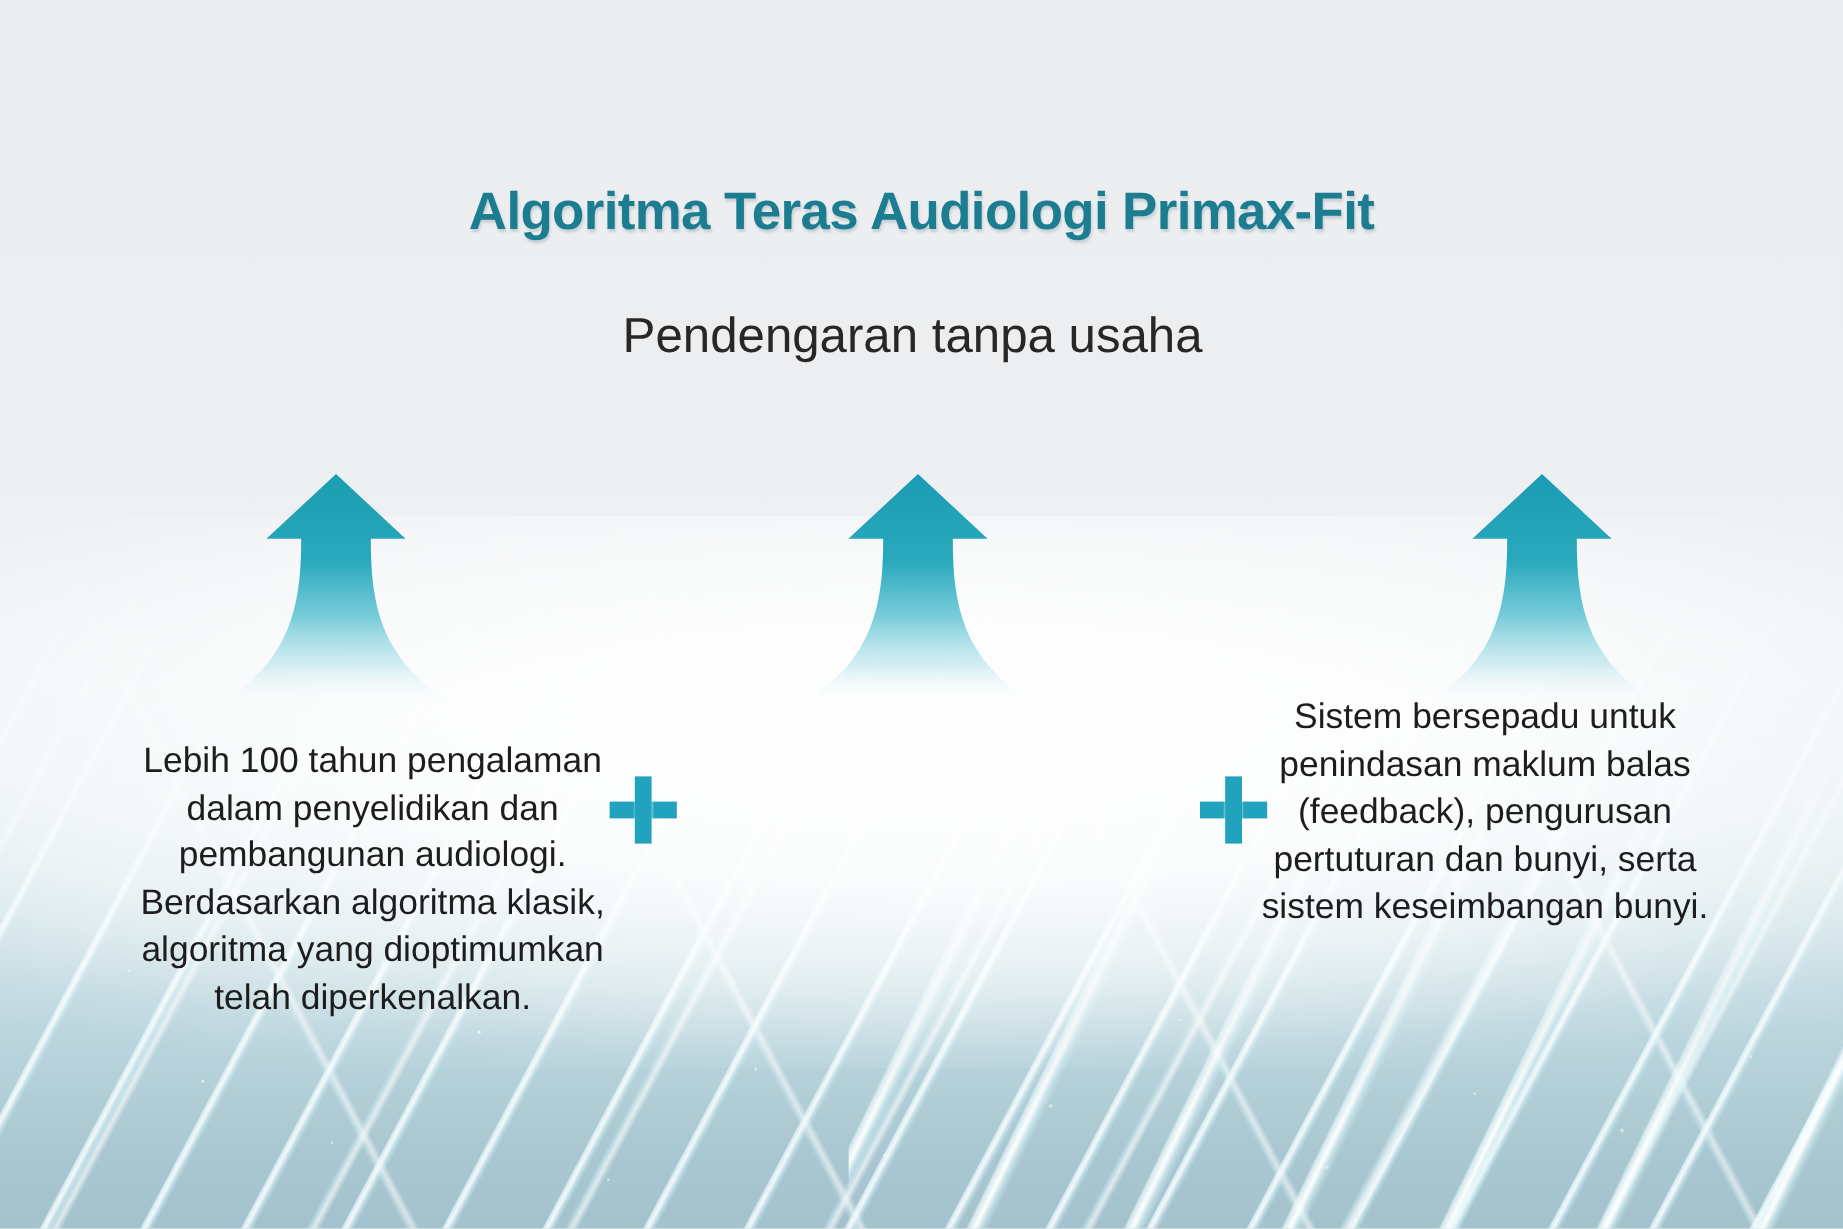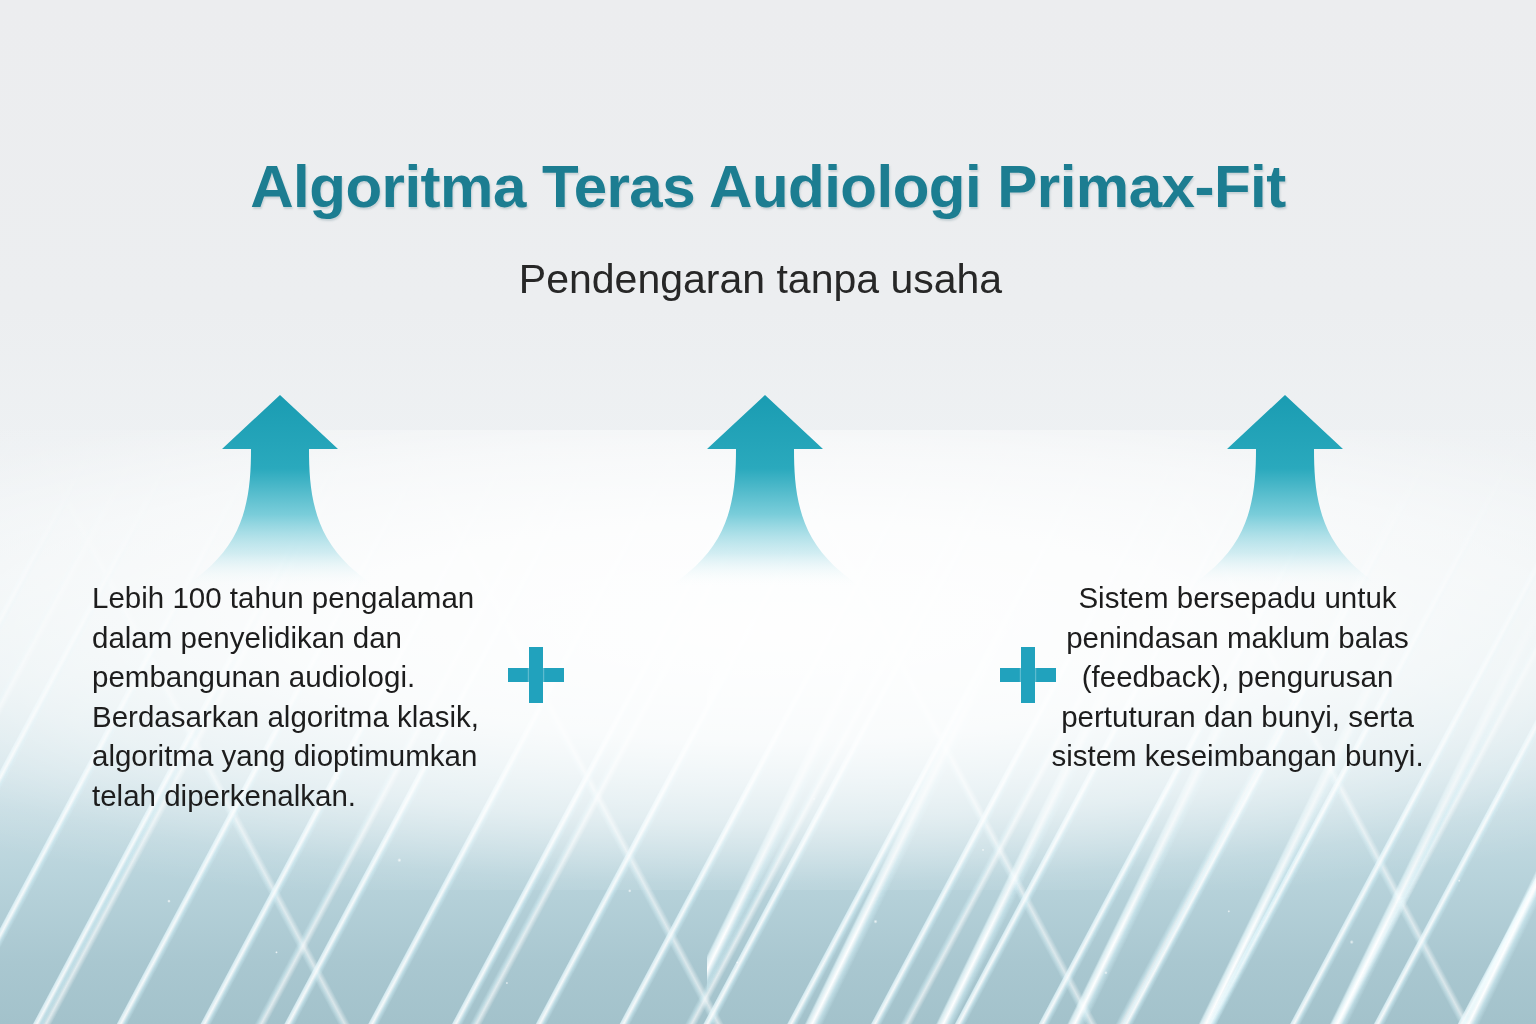--- a/index.html
+++ b/index.html
@@ -135,21 +135,21 @@
         rgba(240,245,247,0) 100%);
     pointer-events: none;
   }
 
   
   .title {
     position: absolute;
     left: 0; right: 0;
     top: 152px;
     text-align: center;
-    font-size: 60px;
+    font-size: 44px;
     font-weight: 700;
     letter-spacing: -0.5px;
     color: #1c7d91;
     text-shadow: 1px 2px 2px rgba(120,150,160,0.32);
     white-space: nowrap;
   }
   .subtitle {
     position: absolute;
     left: 0; right: 15px;
     top: 256px;
@@ -178,21 +178,21 @@
     height: 260px;
   }
   .col {
     position: absolute;
     top: 0;
     font-size: 29.5px;
     line-height: 1.34;
     color: #1d1d1d;
     white-space: pre-line;
   }
-  .col-1 { left: 92px;  width: 405px; text-align: left; }
+  .col-1 { left: 108px;  width: 405px; text-align: center; margin-top: 36px; }
   .col-2 { left: 612px;  width: 392px; text-align: left; }
   .col-3 { left: 1040px; width: 395px; text-align: center; }
 
   .plus {
     position: absolute;
     width: 56px;
     height: 56px;
   }
   .plus-1 { left: 508px;  top: 647px; }
   .plus-2 { left: 1000px; top: 647px; }

